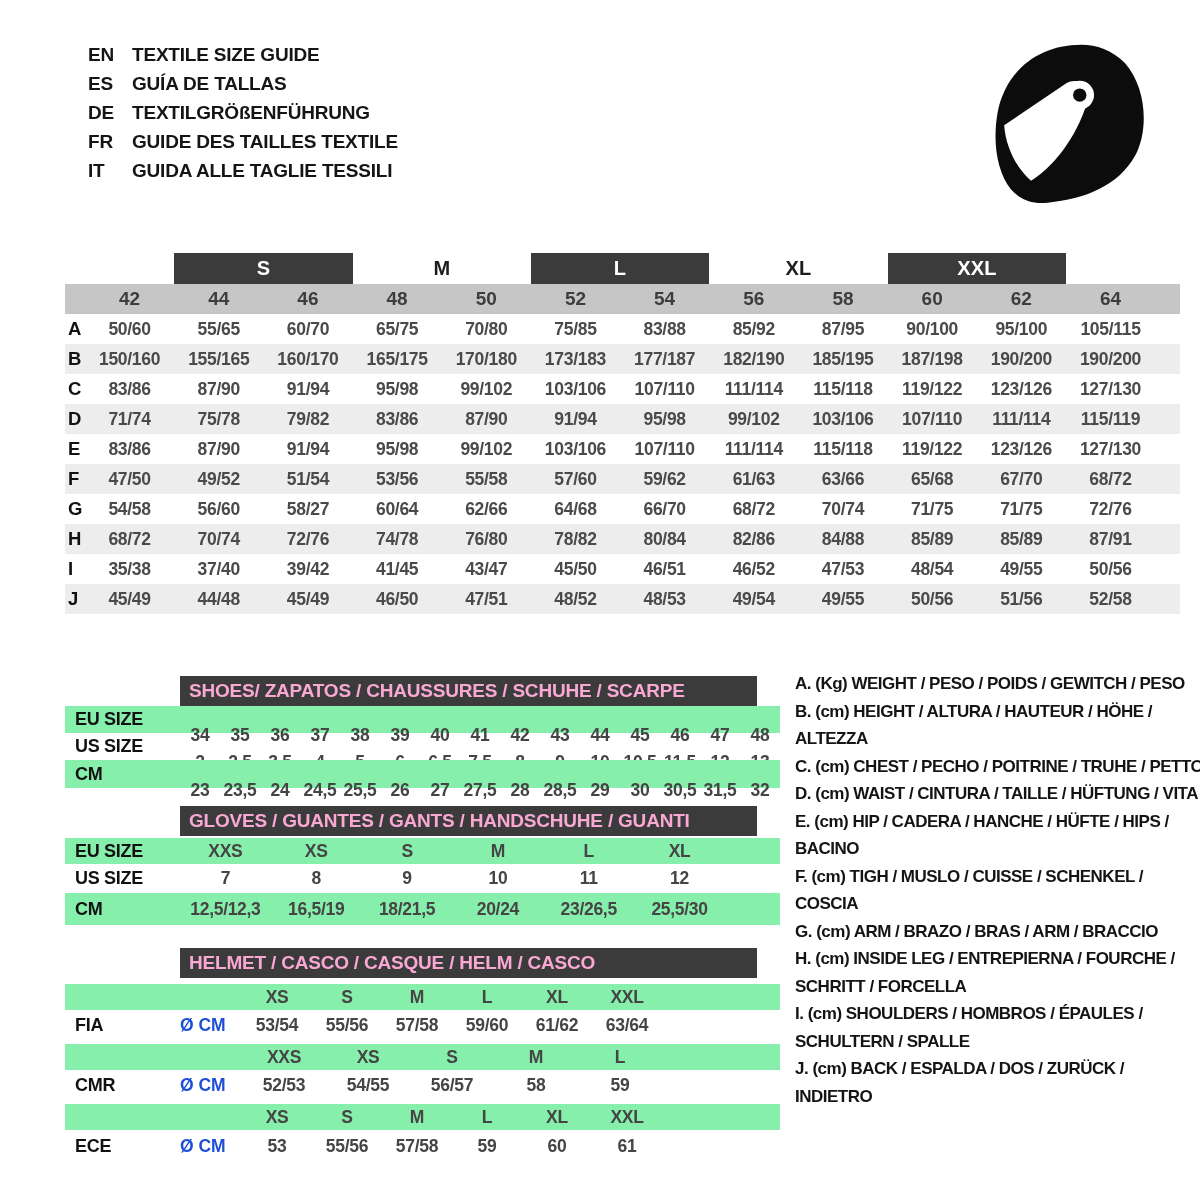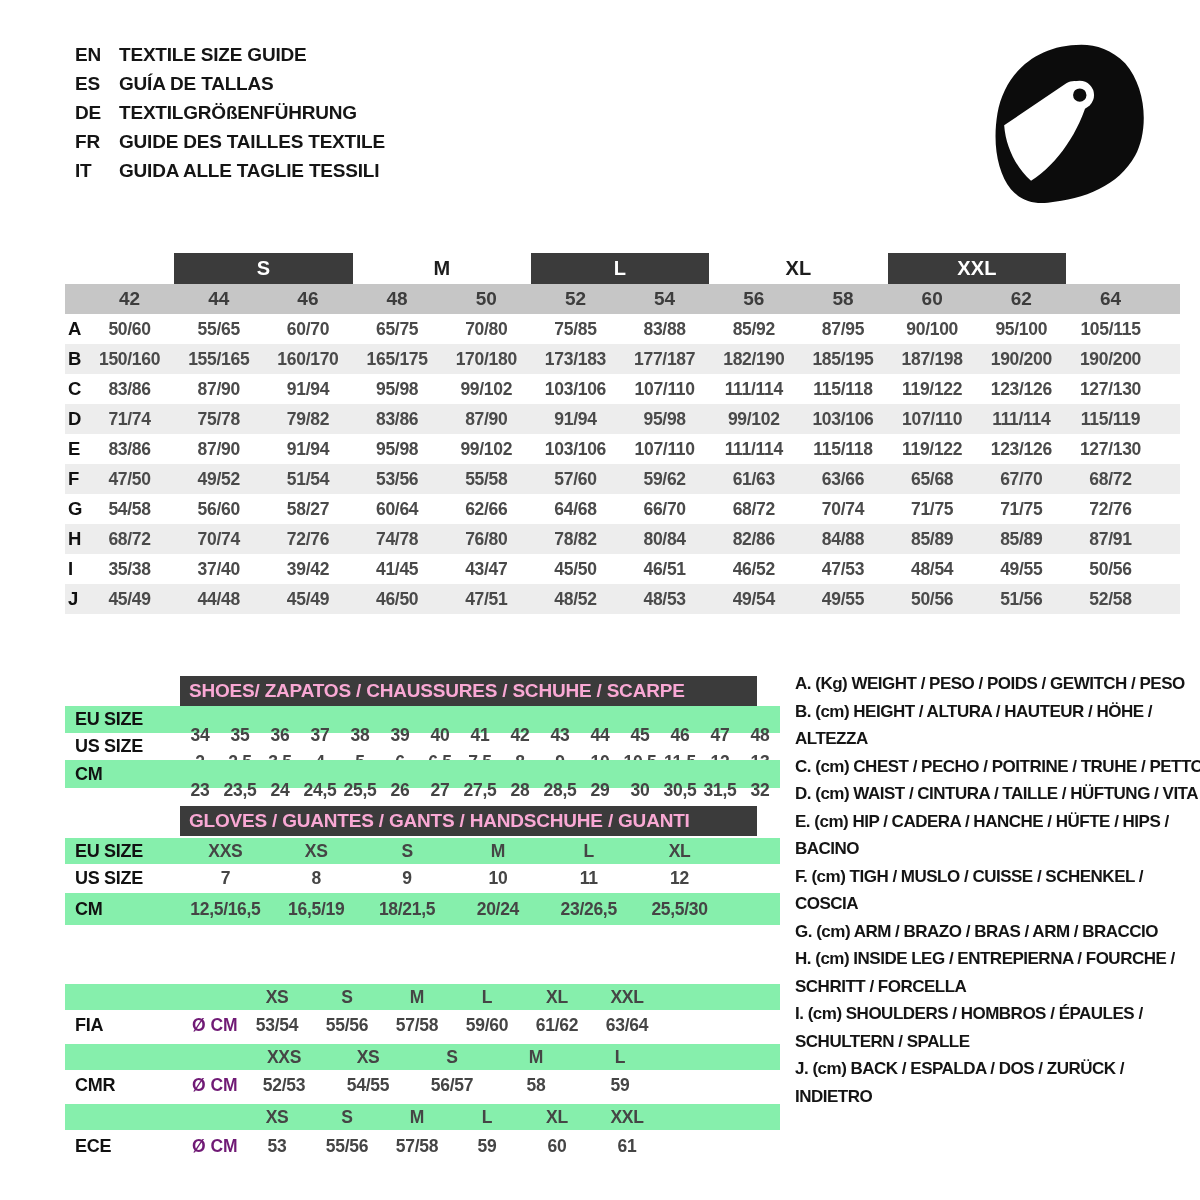--- a/index.html
+++ b/index.html
@@ -1,21 +1,21 @@
 <!DOCTYPE html>
 <html><head>
 <meta charset="utf-8">
 <style>
   html,body{margin:0;padding:0;background:#fff;}
   .canvas{position:relative;width:1200px;height:1200px;background:#ffffff;overflow:hidden;
           font-family:"Liberation Sans","DejaVu Sans",sans-serif;font-weight:bold;}
 
   
   .lang-block{position:absolute;left:75px;top:40px;}
-  .lang-row{display:flex;height:29px;align-items:center;font-size:19px;color:#151515;letter-spacing:-0.2px;}
+  .lang-row{display:flex;height:29px;align-items:center;font-size:19px;color:#151515;letter-spacing:-0.2px;margin-left:13px;}
   .lang-code{width:44px;}
 
   
   .helmet-icon{position:absolute;left:982px;top:38px;width:172px;height:168px;}
 
   
   .grp{position:absolute;top:253px;height:31px;line-height:31px;text-align:center;
        font-size:20px;color:#1d1d1d;letter-spacing:0.2px;}
   .grp.dark{background:#3b3b3b;color:#ffffff;}
   .band,.mrow{position:absolute;left:65px;width:1115px;}
@@ -30,21 +30,21 @@
 
   
   .tbar{position:absolute;left:180px;width:577px;height:30px;line-height:30px;background:#3b3b3b;
         color:#f9a8d4;font-size:19px;padding-left:9px;box-sizing:border-box;letter-spacing:-0.2px;}
   .srow{position:absolute;left:65px;width:715px;}
   .srow.gray{background:#86efac;}
   .side-label{position:absolute;left:10px;top:0;font-size:18px;color:#111;letter-spacing:-0.3px;}
   .scells{position:absolute;left:115px;top:16px;width:600px;height:100%;display:flex;}
   .srow .cell{font-size:17.5px;color:#454545;letter-spacing:-0.3px;}
   .gcells{position:absolute;left:115px;top:0;width:545px;height:100%;display:flex;}
-  .unit{position:absolute;left:127px;top:0;font-size:17.5px;color:#701a75;}
+  .unit{position:absolute;left:115px;top:0;font-size:17.5px;color:#1d4ed8;}
   .hcells{position:absolute;left:177px;top:0;width:420px;height:100%;display:flex;}
 
   
   .legend{position:absolute;left:795px;top:670px;width:410px;font-size:17px;color:#141414;
           line-height:27.5px;letter-spacing:-0.5px;}
 </style>
 </head>
 <body>
 
 <div class="canvas">
@@ -354,29 +354,30 @@
         <span class="cell">8</span>
         <span class="cell">9</span>
         <span class="cell">10</span>
         <span class="cell">11</span>
         <span class="cell">12</span>
       </div>
     </div>
   <div class="srow gray" style="top:893px;height:32px;line-height:32px">
       <span class="side-label">CM</span>
       <div class="gcells">
-        <span class="cell">12,5/16,5</span>
+        <span class="cell">12,5/12,3</span>
         <span class="cell">16,5/19</span>
         <span class="cell">18/21,5</span>
         <span class="cell">20/24</span>
         <span class="cell">23/26,5</span>
         <span class="cell">25,5/30</span>
       </div>
     </div>
 
+  <div class="tbar" style="top:948px">HELMET / CASCO / CASQUE / HELM / CASCO</div>
   <div class="srow gray" style="top:984px;height:26px;line-height:26px">
       <div class="hcells">
         <span class="cell">XS</span>
         <span class="cell">S</span>
         <span class="cell">M</span>
         <span class="cell">L</span>
         <span class="cell">XL</span>
         <span class="cell">XXL</span>
       </div>
     </div>

